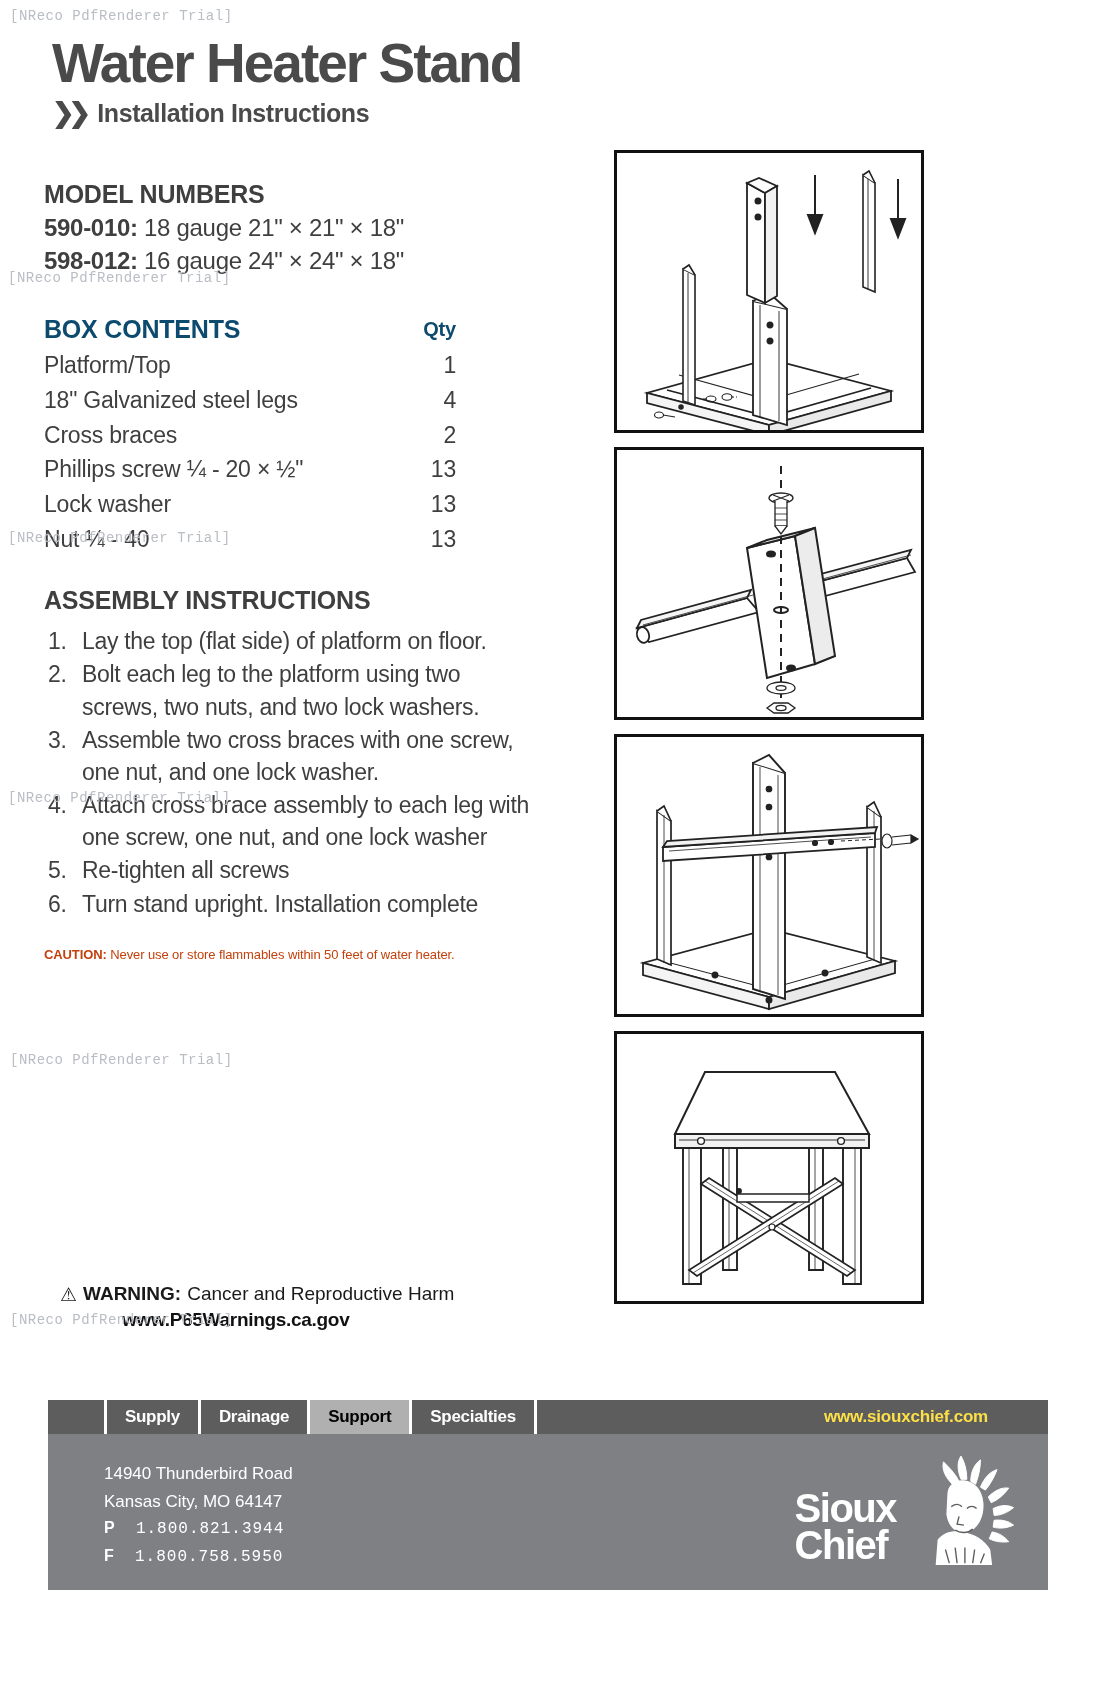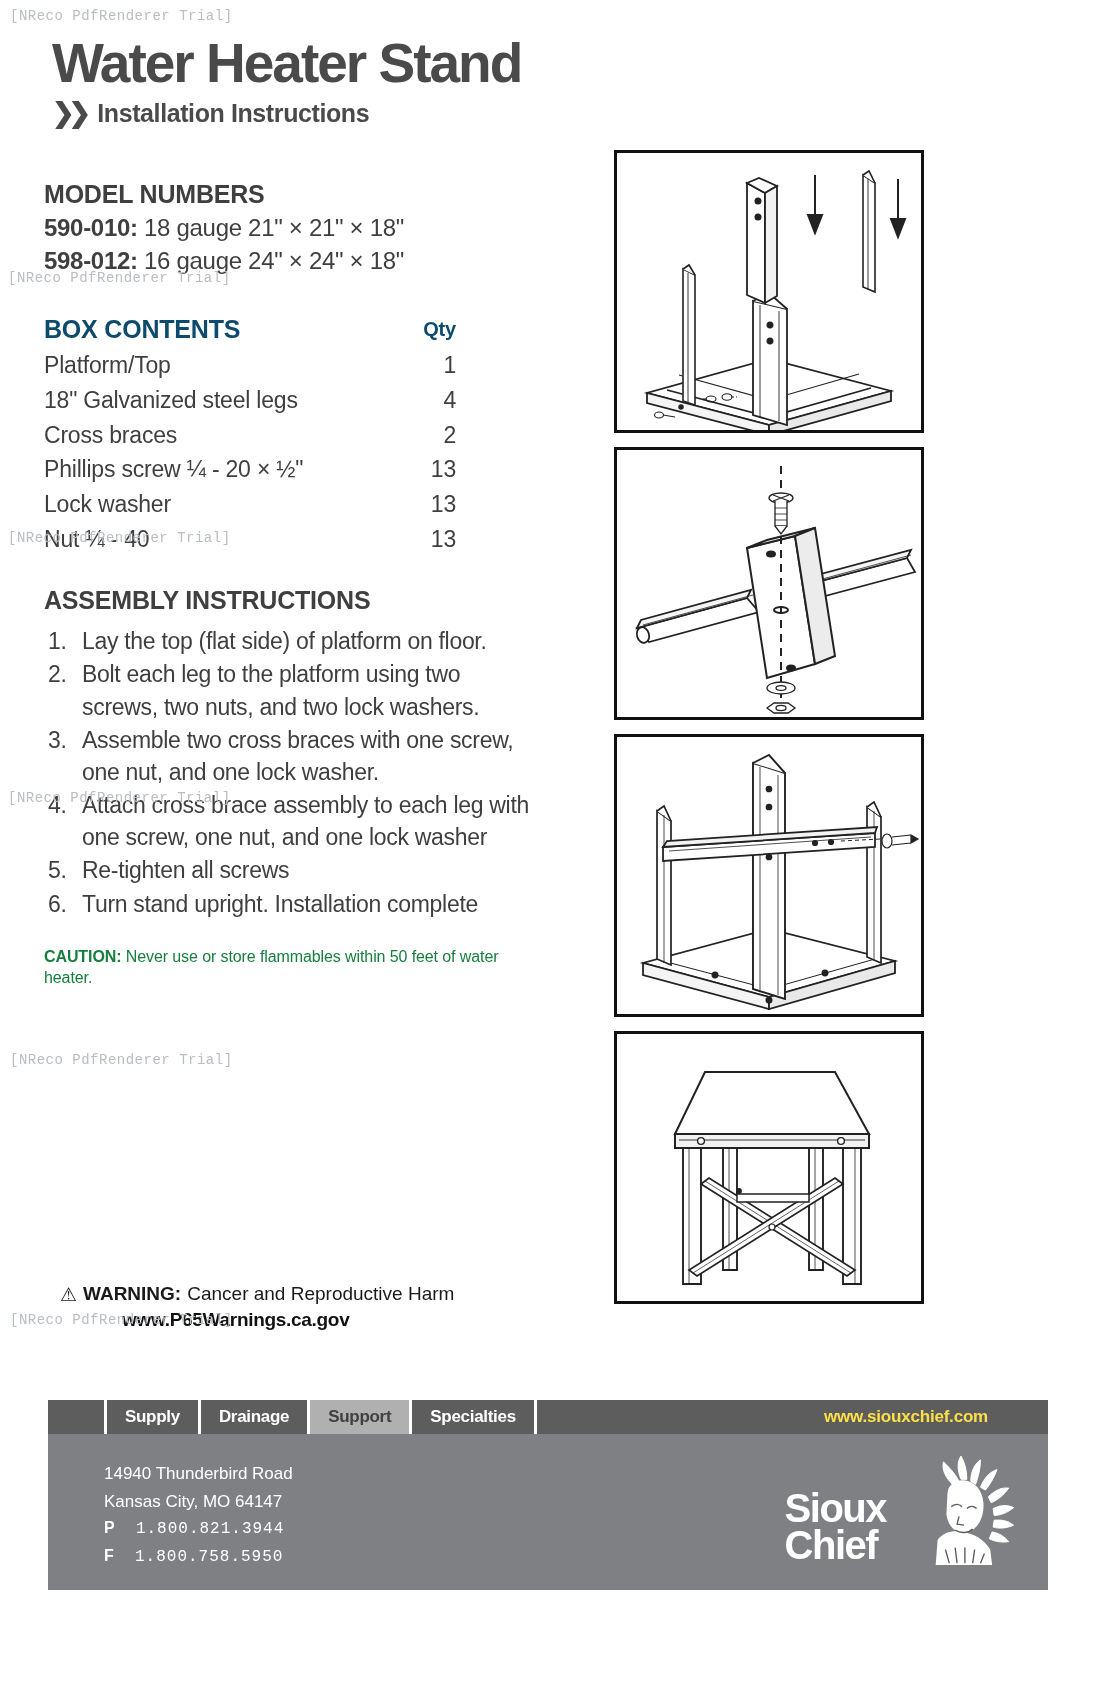--- a/index.html
+++ b/index.html
@@ -137,23 +137,23 @@
     width: 38px;
     flex: 0 0 38px;
     text-align: left;
     padding-left: 4px;
   }
   .step-text { flex: 1; }
 
   .caution {
     margin-top: 26px;
     width: 480px;
-    font-size: 16px;
+    font-size: 13px;
     line-height: 1.35;
-    color: #15803d;
+    color: #c2410c;
     letter-spacing: -0.1px;
   }
   .caution b { font-weight: bold; }
 
   
   .p65 {
     position: absolute;
     left: 52px;
     top: 1283px;
     width: 480px;
@@ -236,21 +236,21 @@
     font-size: 17px;
     font-weight: bold;
     display: flex;
     align-items: center;
     justify-content: center;
     padding: 0 18px;
     margin-left: 3px;
     letter-spacing: -0.3px;
     position: relative;
   }
-  .tab.active { background: #b0b0b0; color: #404040; }
+  .tab.active { background: #b0b0b0; color: #000000; }
   .tab-url {
     flex: 1;
     height: 34px;
     background: #5d5d5d;
     color: #fde047;
     font-size: 17px;
     font-weight: bold;
     display: flex;
     align-items: center;
     justify-content: flex-end;
@@ -283,21 +283,21 @@
     font-weight: bold;
     letter-spacing: 0;
   }
 
   .logo-wrap {
     position: absolute;
     right: 28px;
     top: 22px;
     display: flex;
     align-items: flex-end;
-    gap: 16px;
+    gap: 6px;
   }
   .logo-text {
     color: #ffffff;
     font-size: 40px;
     font-weight: bold;
     line-height: 0.92;
     letter-spacing: -1.5px;
     text-align: left;
     padding-bottom: 4px;
   }

